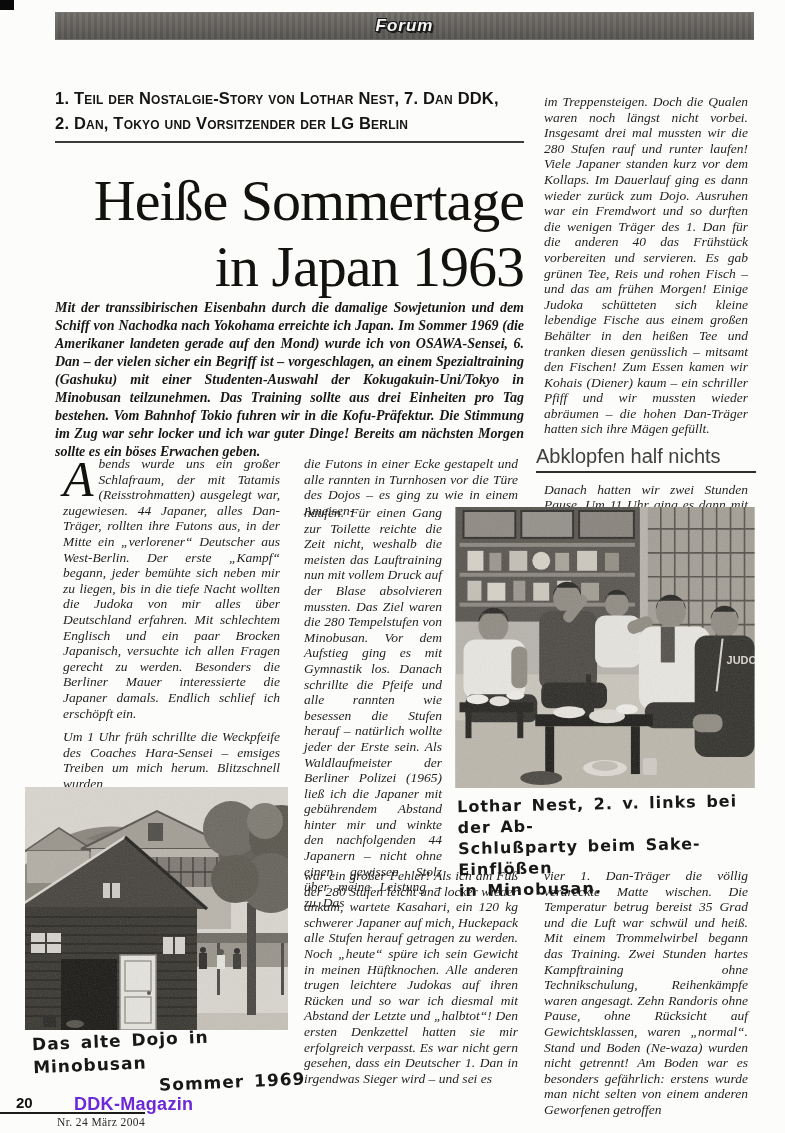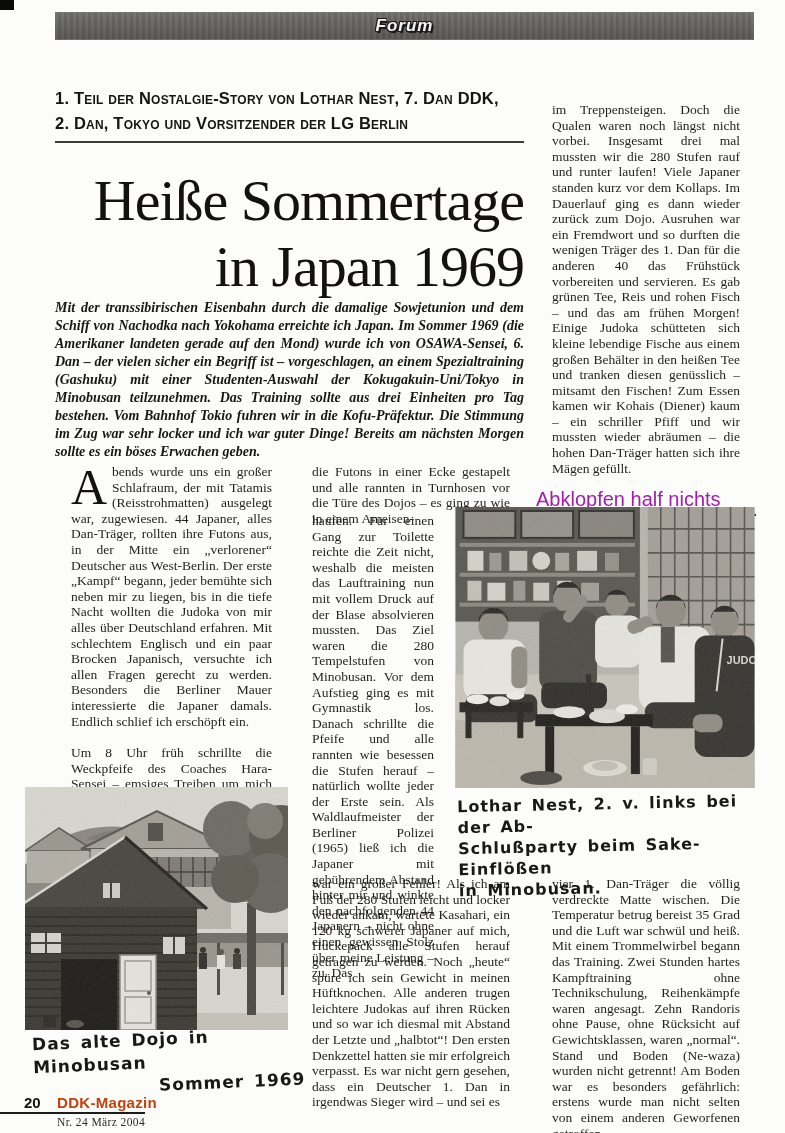--- a/index.html
+++ b/index.html
@@ -42,56 +42,56 @@
   #intro{
     position:absolute;left:55px;top:299px;width:469px;
     font-style:italic;font-weight:700;font-size:14px;line-height:18px;
     text-align:justify;color:#181715;
   }
   
   .body-text{
     position:absolute;font-size:13.5px;line-height:15.6px;text-align:justify;
     color:#201f1d;
   }
-  .body-text p{margin:16px;}
+  .body-text p{margin:8px;font-style:italic;}
   #col1{left:55px;top:448px;width:233px;}
   #col2a{left:296px;top:448px;width:230px;}
   #col2b{left:296px;top:497px;width:154px;}
   #col2c{left:296px;top:860px;width:230px;}
   #col3a{left:536px;top:86px;width:220px;}
   #col3b{left:536px;top:860px;width:220px;}
   .dropcap{
     float:left;font-size:50px;line-height:42px;padding:2px 5px 0 0;
     font-family:"Liberation Serif",serif;color:#14120f;
   }
   .section-heading{
     font-family:"Liberation Sans",sans-serif;font-size:20px;font-weight:400;
-    color:#a21caf;border-bottom:2px solid #2e2c2a;padding-bottom:6px;
+    color:#404040;border-bottom:2px solid #2e2c2a;padding-bottom:6px;
     margin:12px 0 9px 0;text-align:left;
   }
   
   .photo{position:absolute;display:block;}
   #photo-party{left:455px;top:507px;}
   #photo-dojo{left:25px;top:787px;}
   
   .handwriting{
     position:absolute;font-family:"DejaVu Sans",sans-serif;font-weight:700;
     color:#181818;letter-spacing:1px;word-spacing:3px;
   }
   #caption-party{left:458px;top:793px;width:310px;font-size:16px;line-height:21px;transform:rotate(-1.2deg);}
   #caption-dojo{left:33px;top:1027px;width:290px;font-size:17px;line-height:23px;transform:rotate(-2.5deg);}
   #caption-dojo .cap-line2{margin-left:125px;}
   
   #footer-page-number{
-    position:absolute;left:24px;top:1094px;
+    position:absolute;left:16px;top:1094px;
     font-family:"Liberation Sans",sans-serif;font-weight:700;font-size:15px;color:#111;
   }
   #footer-magazine{
-    position:absolute;left:57px;top:1094px;
-    font-family:"Liberation Sans",sans-serif;font-weight:700;font-size:15px;color:#c2410c;
+    position:absolute;left:74px;top:1094px;
+    font-family:"Liberation Sans",sans-serif;font-weight:700;font-size:18px;color:#6d28d9;
     letter-spacing:.3px;
   }
   #footer-rule{position:absolute;left:0;top:1112px;width:145px;height:2px;background:#1c1c1c;}
   #footer-issue{
     position:absolute;left:57px;top:1116px;
     font-family:Liberation Serif, serif;font-size:11.5px;color:#2c2b2a;letter-spacing:.4px;
   }
 </style>
 </head>
 <body>
@@ -104,28 +104,28 @@
     <span id="forum-label">Forum</span>
   </div>
 
   <div id="kicker">
     <div class="kicker-line">1. Teil der Nostalgie-Story von Lothar Nest, 7. Dan DDK,</div>
     <div class="kicker-line">2. Dan, Tokyo und Vorsitzender der LG Berlin</div>
   </div>
 
   <div id="article-title">
     <div>Heiße Sommertage</div>
-    <div>in Japan 1969</div>
+    <div>in Japan 1963</div>
   </div>
 
   <div id="intro">Mit der transsibirischen Eisenbahn durch die damalige Sowjetunion und dem Schiff von Nachodka nach Yokohama erreichte ich Japan. Im Sommer 1969 (die Amerikaner landeten gerade auf den Mond) wurde ich von OSAWA-Sensei, 6. Dan – der vielen sicher ein Begriff ist – vorgeschlagen, an einem Spezialtraining (Gashuku) mit einer Studenten-Auswahl der Kokugakuin-Uni/Tokyo in Minobusan teilzunehmen. Das Training sollte aus drei Einheiten pro Tag bestehen. Vom Bahnhof Tokio fuhren wir in die Kofu-Präfektur. Die Stimmung im Zug war sehr locker und ich war guter Dinge! Bereits am nächsten Morgen sollte es ein böses Erwachen geben.</div>
 
   <div id="col1" class="body-text">
     <p><span class="dropcap">A</span><span>bends wurde uns ein großer Schlafraum, der mit Tatamis (Reisstrohmatten) ausgelegt war, zugewiesen. 44 Japaner, alles Dan-Träger, rollten ihre Futons aus, in der Mitte ein „verlorener“ Deutscher aus West-Berlin. Der erste „Kampf“ begann, jeder bemühte sich neben mir zu liegen, bis in die tiefe Nacht wollten die Judoka von mir alles über Deutschland erfahren. Mit schlechtem Englisch und ein paar Brocken Japanisch, versuchte ich allen Fragen gerecht zu werden. Besonders die Berliner Mauer interessierte die Japaner damals. Endlich schlief ich erschöpft ein.</span></p>
-    <p>Um 8 Uhr früh schrillte die Weckpfeife des Coaches Hara-Sensei – emsiges Treiben um mich herum. Blitzschnell wurden</p>
+    <p>Um 1 Uhr früh schrillte die Weckpfeife des Coaches Hara-Sensei – emsiges Treiben um mich herum. Blitzschnell wurden</p>
   </div>
 
   <div id="col2a" class="body-text">
     <p>die Futons in einer Ecke gestapelt und alle rannten in Turnhosen vor die Türe des Dojos – es ging zu wie in einem Ameisen-</p>
   </div>
   <div id="col2b" class="body-text">
     <p>haufen. Für einen Gang zur Toilette reichte die Zeit nicht, weshalb die meisten das Lauftraining nun mit vollem Druck auf der Blase absolvieren mussten. Das Ziel waren die 280 Tempelstufen von Minobusan. Vor dem Aufstieg ging es mit Gymnastik los. Danach schrillte die Pfeife und alle rannten wie besessen die Stufen herauf – natürlich wollte jeder der Erste sein. Als Waldlaufmeister der Berliner Polizei (1965) ließ ich die Japaner mit gebührendem Abstand hinter mir und winkte den nachfolgenden 44 Japanern – nicht ohne einen gewissen Stolz über meine Leistung – zu. Das</p>
   </div>
   <div id="col2c" class="body-text">
     <p>war ein großer Fehler! Als ich am Fuß der 280 Stufen leicht und locker wieder ankam, wartete Kasahari, ein 120 kg schwerer Japaner auf mich, Huckepack alle Stufen herauf getragen zu werden. Noch „heute“ spüre ich sein Gewicht in meinen Hüftknochen. Alle anderen trugen leichtere Judokas auf ihren Rücken und so war ich diesmal mit Abstand der Letzte und „halbtot“! Den ersten Denkzettel hatten sie mir erfolgreich verpasst. Es war nicht gern gesehen, dass ein Deutscher 1. Dan in irgendwas Sieger wird – und sei es</p>

